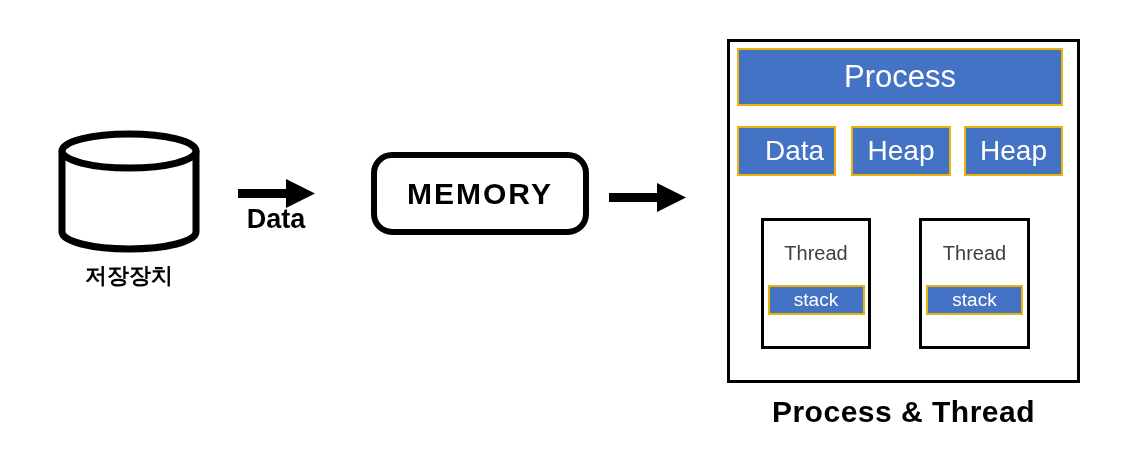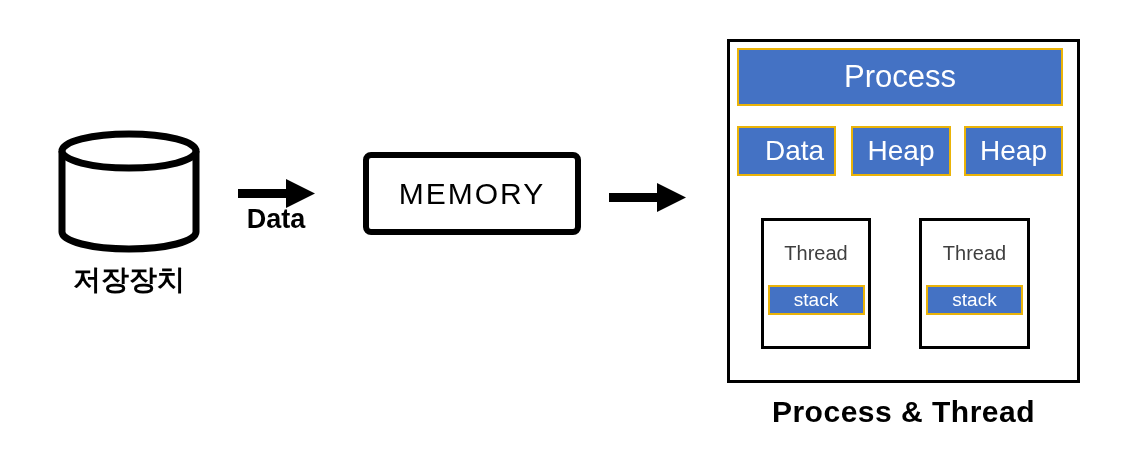--- a/index.html
+++ b/index.html
@@ -21,40 +21,40 @@
   .disk-label {
     left: 55px; top: 183px; width: 148px;
     text-align: center;
     font-size: 30px; font-weight: 700;
     letter-spacing: 2px;
     color: #000;
   }
   .disk-caption {
     left: 40px; top: 261px; width: 178px;
     text-align: center;
-    font-size: 28px; font-weight: 700;
+    font-size: 22px; font-weight: 700;
     color: #000;
   }
 
   
   .load-label {
     left: 234px; top: 204px; width: 84px;
     text-align: center;
     font-size: 27px; font-weight: 700;
     color: #000;
   }
 
   
   .memory-box {
-    left: 363px; top: 152px; width: 218px; height: 83px;
+    left: 371px; top: 152px; width: 218px; height: 83px;
     border: 6px solid #000;
-    border-radius: 8px;
+    border-radius: 21px;
     background: #fff;
     display: flex; align-items: center; justify-content: center;
-    font-size: 30px; font-weight: 400;
+    font-size: 30px; font-weight: 700;
     letter-spacing: 2px;
     color: #000;
   }
 
   
   .process-outer {
     left: 727px; top: 39px; width: 353px; height: 344px;
     border: 3px solid #000;
     background: #fff;
   }

